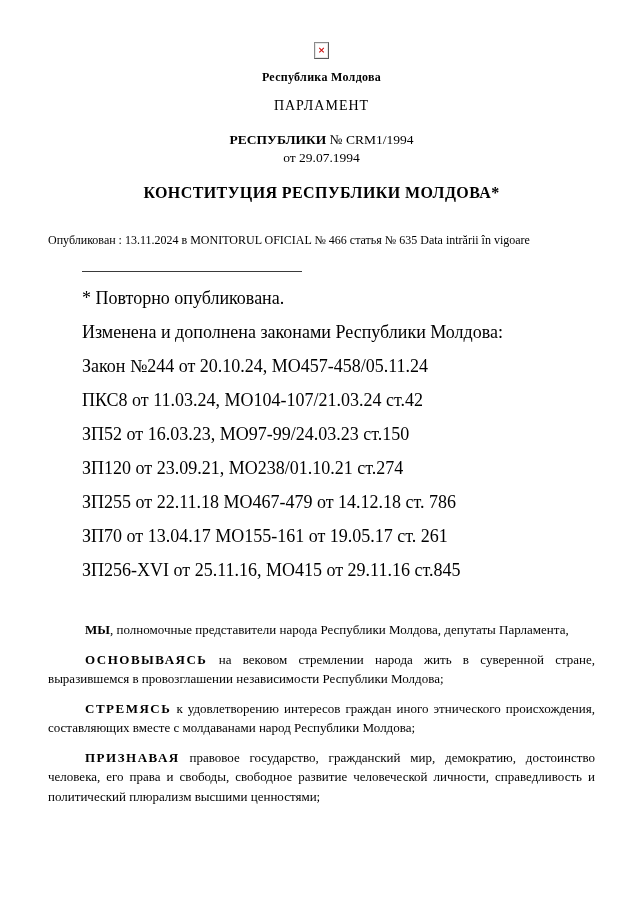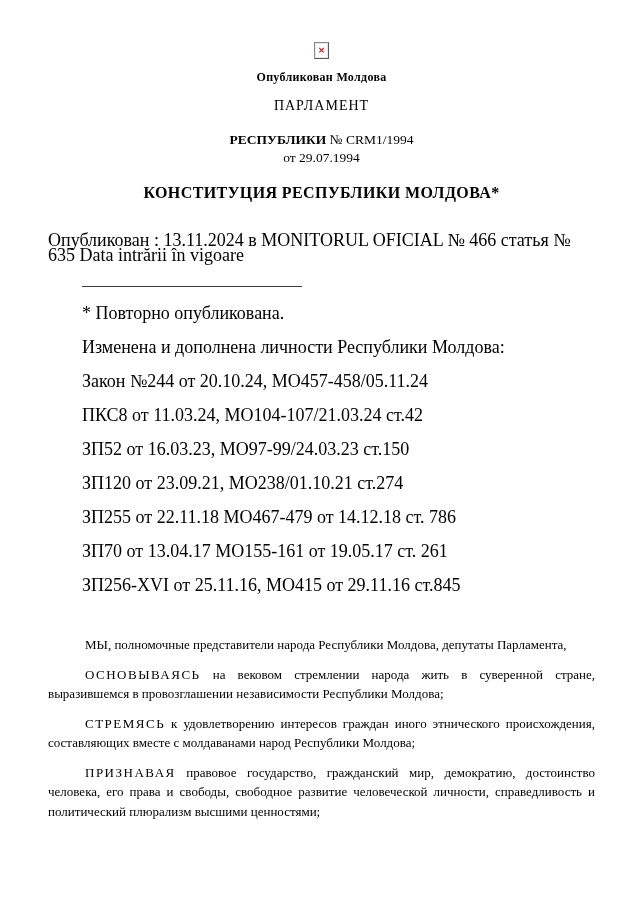--- a/index.html
+++ b/index.html
@@ -50,21 +50,21 @@
   }
   .doc-line .b { font-weight: bold; }
   .doc-title {
     margin-top: 17px;
     font-size: 16px;
     font-weight: bold;
     letter-spacing: 0.4px;
   }
   .pub-line {
     margin-top: 31px;
-    font-size: 18px;
+    font-size: 12px;
     line-height: 15px;
   }
   .separator {
     margin: 23px 0 0 34px;
     width: 220px;
     border: 0;
     border-top: 1px solid #3a3a3a;
     height: 0;
   }
   .indented {
@@ -74,52 +74,52 @@
   }
   .amendment { }
   .preamble { margin-top: 42px; }
   .preamble p {
     margin: 0 0 10px 0;
     font-size: 13px;
     line-height: 19.5px;
     text-align: justify;
     text-indent: 37px;
   }
-  .preamble .lead { font-weight: normal; }
+  .preamble .lead { font-weight: bold; }
   .preamble p:nth-of-type(2) .lead,
   .preamble p:nth-of-type(3) .lead,
   .preamble p:nth-of-type(4) .lead { letter-spacing: 1.5px; }
 </style>
 </head>
 <body>
 
 <div class="page">
 
   <div class="icon-wrap">
     <span class="broken-img">×</span>
   </div>
 
-  <div class="org center">Опубликован Молдова</div>
+  <div class="org center">Республика Молдова</div>
 
   <div class="institution center">ПАРЛАМЕНТ</div>
 
   <div class="doc-line center">
     <span class="b">РЕСПУБЛИКИ</span><span> № CRM1/1994</span><br>
     <span>от 29.07.1994</span>
   </div>
 
   <div class="doc-title center">КОНСТИТУЦИЯ РЕСПУБЛИКИ МОЛДОВА*</div>
 
   <div class="pub-line">Опубликован : 13.11.2024 в MONITORUL OFICIAL № 466 статья № 635 Data intrării în vigoare</div>
 
   <hr class="separator">
 
   <div class="indented">* Повторно опубликована.</div>
 
-  <div class="indented">Изменена и дополнена личности Республики Молдова:</div>
+  <div class="indented">Изменена и дополнена законами Республики Молдова:</div>
 
   <div>
     <div class="indented amendment">Закон №244 от 20.10.24, МО457-458/05.11.24</div>
     <div class="indented amendment">ПКС8 от 11.03.24, МО104-107/21.03.24 ст.42</div>
     <div class="indented amendment">ЗП52 от 16.03.23, МО97-99/24.03.23 ст.150</div>
     <div class="indented amendment">ЗП120 от 23.09.21, МО238/01.10.21 ст.274</div>
     <div class="indented amendment">ЗП255 от 22.11.18 МО467-479 от 14.12.18 ст. 786</div>
     <div class="indented amendment">ЗП70 от 13.04.17 МО155-161 от 19.05.17 ст. 261</div>
     <div class="indented amendment">ЗП256-XVI от 25.11.16, МО415 от 29.11.16 ст.845</div>
   </div>

